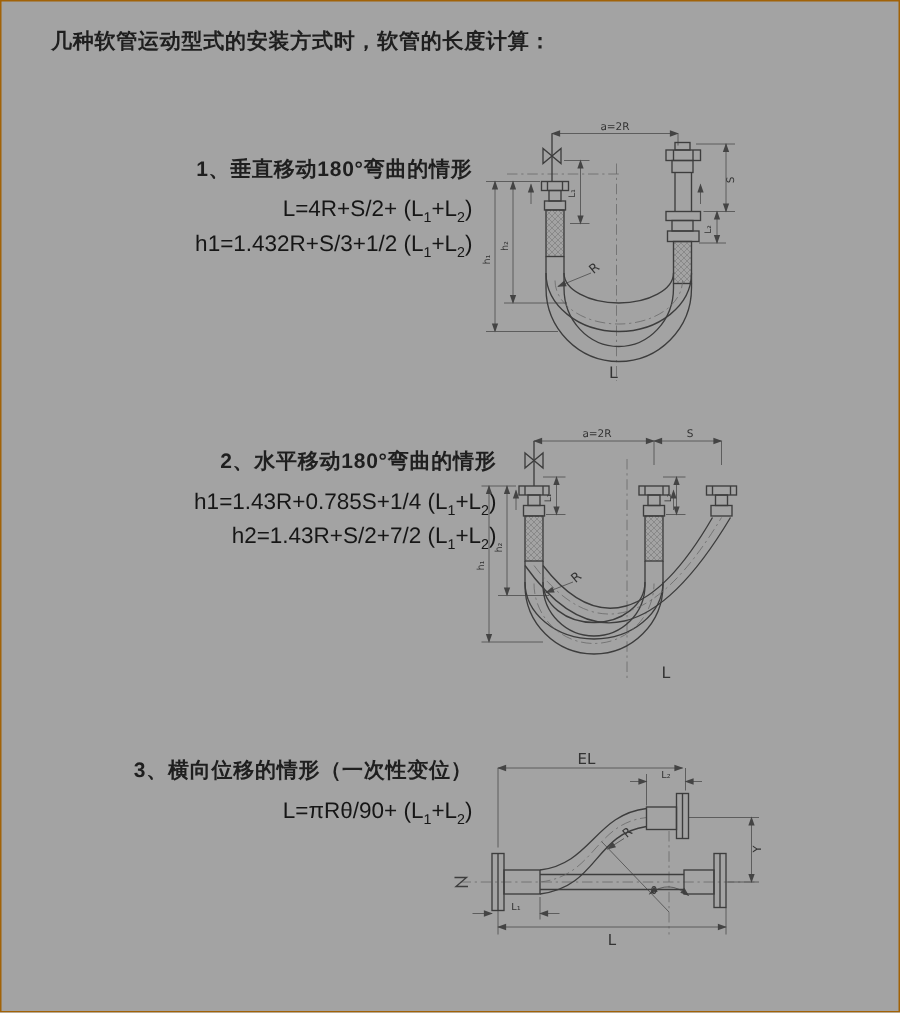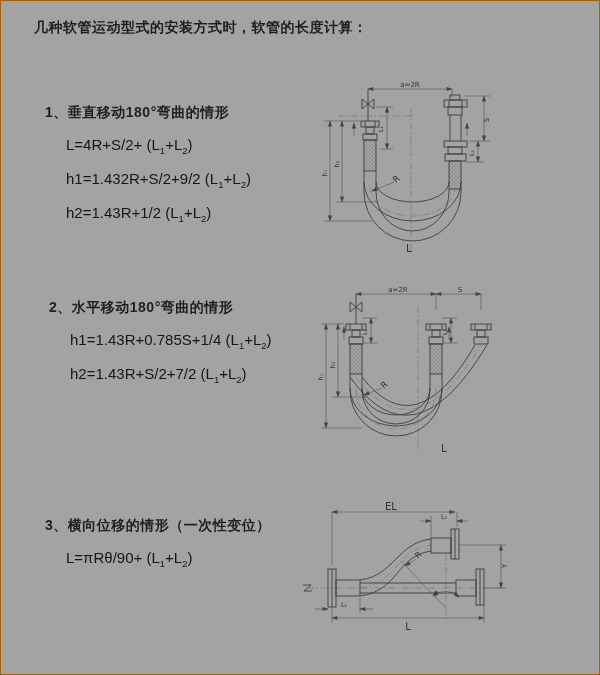--- a/index.html
+++ b/index.html
@@ -3,43 +3,42 @@
 <meta charset="utf-8">
 <style>
   html,body{margin:0;padding:0;}
   body{
     width:600px;height:675px;background:#ffffff;
     font-family:"Liberation Sans","DejaVu Sans",sans-serif;
     color:#1f1f1f;position:relative;overflow:hidden;
   }
   .page{position:absolute;left:0;top:0;width:598px;height:673px;border:1px solid #a16207;background:#a3a3a3;}
   .title{position:absolute;left:33px;top:18px;font-size:14px;font-weight:bold;letter-spacing:.5px;white-space:nowrap;}
-  .sec-text{position:absolute;width:270px;}
+  .sec-text{position:absolute;width:270px;text-align:right;}
   .sec-text h2{margin:0 0 9px 0;font-size:14px;font-weight:bold;letter-spacing:.5px;white-space:nowrap;}
-  .formula{font-size:15px;line-height:28px;padding-left:21px;white-space:nowrap;color:#161616;}
+  .formula{font-size:15px;line-height:17px;padding-left:21px;white-space:nowrap;color:#161616;}
   .formula sub{font-size:9.5px;}
   .d{position:absolute;}
   svg text{font-family:"DejaVu Sans",sans-serif;fill:#333;}
   .st{stroke:#3d3d3d;stroke-width:.9;fill:none;}
   .dim{stroke:#555;stroke-width:.6;fill:none;}
   .cl{stroke:#666;stroke-width:.5;fill:none;stroke-dasharray:7 2.5 1.5 2.5;}
   .hz{fill:url(#hp1);stroke:#3d3d3d;stroke-width:.9;}
 </style>
 </head>
 <body>
 
 <div class="page">
 
   <div class="title">几种软管运动型式的安装方式时，软管的长度计算：</div>
 
   <div class="sec-text" style="left:44px;top:103px;">
     <h2>1、垂直移动180°弯曲的情形</h2>
     <div class="formula"><span>L=4R+S/2+ (L</span><sub>1</sub><span>+L</span><sub>2</sub><span>)</span></div>
-    <div class="formula"><span>h1=1.432R+S/2+9/2 (L</span><sub>1</sub><span>+L</span><sub>2</sub><span>)</span></div>
-    <div class="formula"><span>h2=1.43R+1/2 (L</span><sub>1</sub><span>+L</span><sub>2</sub><span>)</span></div>
+    <div class="formula"><span>h1=1.432R+S/3+1/2 (L</span><sub>1</sub><span>+L</span><sub>2</sub><span>)</span></div>
   </div>
 
   <svg class="d" style="left:313px;top:73px;" width="240" height="195" viewBox="0 0 240 195">
     <defs>
       <pattern id="hp1" width="4" height="4" patternUnits="userSpaceOnUse">
         <path d="M0,4 L4,0 M0,0 L4,4" stroke="#808080" stroke-width="0.5"></path>
       </pattern>
       <marker id="m1" viewBox="0 0 10 10" refX="9" refY="5" markerWidth="8" markerHeight="6" markerUnits="userSpaceOnUse" orient="auto-start-reverse">
         <path d="M0,1.5 L10,5 L0,8.5 Z" fill="#444"></path>
       </marker>
@@ -117,21 +116,21 @@
         <line x1="147" y1="115" x2="147" y2="118"></line>
 
       <path d="M50,118 A48.5,49 0 0 0 147,118"></path>
       <path d="M62,118 A36.5,39 0 0 0 135,118"></path>
       <path d="M50,108 A48.5,39 0 0 0 147,108"></path>
       <path d="M62,108 A36.5,20 0 0 0 135,108"></path>
       <path class="cl" d="M56,113 A42.5,29 0 0 0 141,113"></path>
     </g>
   </svg>
 
-  <div class="sec-text" style="left:48px;top:298px;">
+  <div class="sec-text" style="left:60px;top:298px;">
     <h2>2、水平移动180°弯曲的情形</h2>
     <div class="formula"><span>h1=1.43R+0.785S+1/4 (L</span><sub>1</sub><span>+L</span><sub>2</sub><span>)</span></div>
     <div class="formula"><span>h2=1.43R+S/2+7/2 (L</span><sub>1</sub><span>+L</span><sub>2</sub><span>)</span></div>
   </div>
 
   <svg class="d" style="left:313px;top:281px;" width="290" height="175" viewBox="0 0 290 175">
     <defs>
       <pattern id="hp2" width="4" height="4" patternUnits="userSpaceOnUse">
         <path d="M0,4 L4,0 M0,0 L4,4" stroke="#808080" stroke-width="0.5"></path>
       </pattern>
@@ -215,21 +214,21 @@
       <path d="M36,106 A46,38 0 0 0 128,106"></path>
       <path d="M48,106 A34,27 0 0 0 116,106"></path>
       <path class="cl" d="M42,107 A40,40 0 0 0 122,107"></path>
 
       <path d="M36,95 Q100,185 173,63"></path>
       <path d="M48,95 Q102,165 161,63"></path>
       <path class="cl" d="M42,95 Q101,173 167,63"></path>
     </g>
   </svg>
 
-  <div class="sec-text" style="left:44px;top:516px;">
+  <div class="sec-text" style="left:44px;top:504px;">
     <h2>3、横向位移的情形（一次性变位）</h2>
     <div class="formula"><span>L=πRθ/90+ (L</span><sub>1</sub><span>+L</span><sub>2</sub><span>)</span></div>
   </div>
 
   <svg class="d" style="left:298px;top:498px;" width="300" height="152" viewBox="0 0 300 152">
     <defs>
       <marker id="m3" viewBox="0 0 10 10" refX="9" refY="5" markerWidth="8" markerHeight="6" markerUnits="userSpaceOnUse" orient="auto-start-reverse">
         <path d="M0,1.5 L10,5 L0,8.5 Z" fill="#444"></path>
       </marker>
     </defs>

